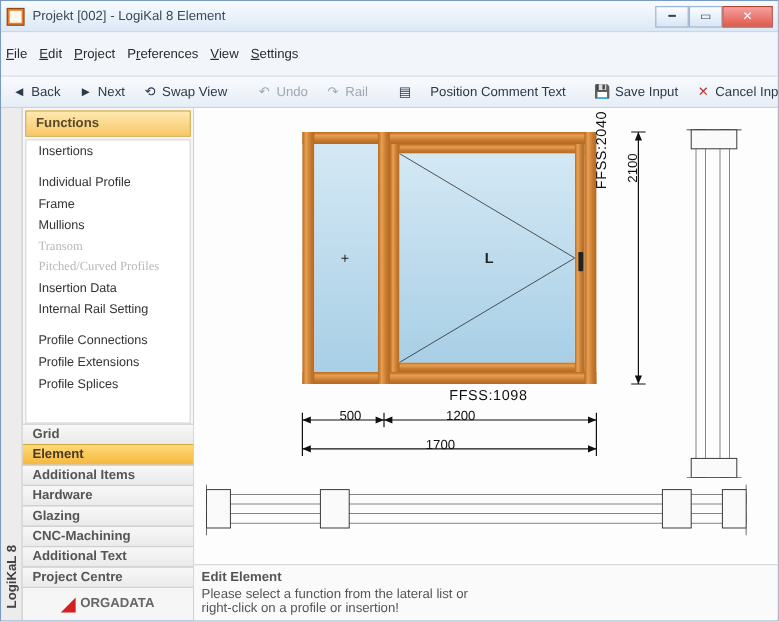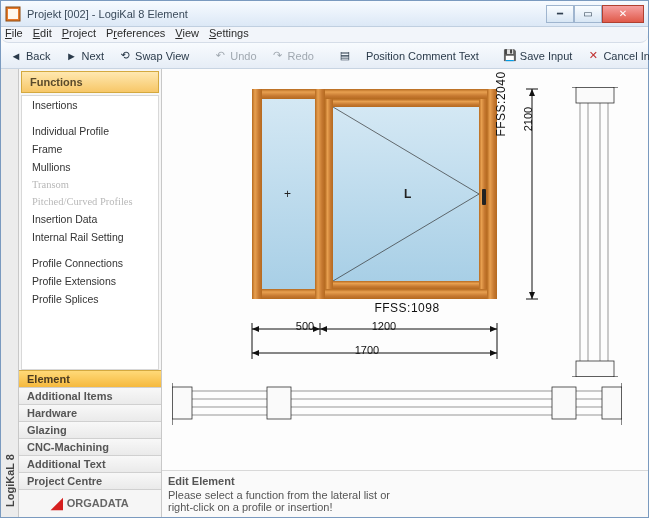--- a/index.html
+++ b/index.html
@@ -9,21 +9,21 @@
 
   
   .titlebar { height: 26px; background: linear-gradient(#f7fbff,#dce8f6); display: flex; align-items: center; padding: 0 4px; border-bottom: 1px solid #c0cfe0; }
   .titlebar .icon { width: 16px; height: 16px; margin-right: 6px; }
   .titlebar .title { flex: 1; color: #3a4a5a; }
   .titlebar .winbtns { display: flex; gap: 0; }
   .titlebar .winbtn { width: 28px; height: 18px; border: 1px solid #9fb5cf; background: linear-gradient(#fafdff,#d8e6f4); display:flex;align-items:center;justify-content:center; font-size:10px; color:#304050;}
   .titlebar .winbtn.close { background: linear-gradient(#f6a0a0,#e05a4a); border-color:#b04030; color:#fff; width: 42px;}
 
   
-  .menubar { height: 16px; background: #f2f5fa; display:flex; padding: 0 4px; border-bottom: 1px solid #d5dde8; gap: 10px; color:#2b2b2b;border-radius:10px;}
+  .menubar { height: 37px; background: #f2f5fa; display:flex; align-items:center; padding: 0 4px; border-bottom: 1px solid #d5dde8; gap: 10px; color:#2b2b2b;}
   .menubar span { cursor: default; }
   .menubar span u { text-decoration: underline; }
 
   
   .toolbar { height: 26px; background: linear-gradient(#f8fbfe,#e6edf6); display:flex; align-items:center; padding: 0 4px; border-bottom: 1px solid #c8d4e2; gap: 6px; font-size:10.5px; color:#2a3a4a;}
   .tbtn { display:flex; align-items:center; gap:3px; padding: 2px 4px; cursor:default; white-space:nowrap; }
   .tsep { width:1px; height:18px; background:#c8d4e2; margin: 0 2px;}
   .tico { width:14px; height:14px; display:inline-flex; align-items:center; justify-content:center; }
   .disabled { color: #a0a8b0; }
 
@@ -104,21 +104,21 @@
         <span class="tico">⟲</span>
         <span>Swap View</span>
       </div>
     <div class="tsep"></div>
     <div class="tbtn disabled">
         <span class="tico">↶</span>
         <span>Undo</span>
       </div>
     <div class="tbtn disabled">
         <span class="tico">↷</span>
-        <span>Redo</span>
+        <span>Rail</span>
       </div>
     <div class="tsep"></div>
     <div class="tbtn">
         <span class="tico">▤</span>
       </div>
     <div class="tbtn">
         <span>Position Comment Text</span>
       </div>
     <div class="tsep"></div>
     <div class="tbtn">
@@ -151,20 +151,21 @@
           <div class="func-item dis">Pitched/Curved Profiles</div>
           <div class="func-item">Insertion Data</div>
           <div class="func-item">Internal Rail Setting</div>
           <div class="func-item gap"></div>
           <div class="func-item">Profile Connections</div>
           <div class="func-item">Profile Extensions</div>
           <div class="func-item">Profile Splices</div>
           <div class="func-item gap"></div>
         </div>
       <div class="accordion" id="accordion">
+          <div class="acc-item">Grid</div>
           <div class="acc-item active">Element</div>
           <div class="acc-item">Additional Items</div>
           <div class="acc-item">Hardware</div>
           <div class="acc-item">Glazing</div>
           <div class="acc-item">CNC-Machining</div>
           <div class="acc-item">Additional Text</div>
           <div class="acc-item">Project Centre</div>
         </div>
       <div class="branding">
         <span class="tri">◢</span>
@@ -207,21 +208,21 @@
           <line x1="73" y1="4" x2="73" y2="16" stroke="#111"></line>
           <line x1="250" y1="4" x2="250" y2="40" stroke="#111"></line>
           <line x1="5" y1="34" x2="250" y2="34" stroke="#111"></line>
           <polygon points="5,10 12,7 12,13" fill="#111"></polygon>
             <polygon points="73,10 66,7 66,13" fill="#111"></polygon>
           <polygon points="73,10 80,7 80,13" fill="#111"></polygon>
             <polygon points="250,10 243,7 243,13" fill="#111"></polygon>
           <polygon points="5,34 12,31 12,37" fill="#111"></polygon>
             <polygon points="250,34 243,31 243,37" fill="#111"></polygon>
         </svg>
-        <div class="dim-text" style="left:123px;top:251px;width:40px;">500</div>
+        <div class="dim-text" style="left:110px;top:251px;width:40px;">500</div>
         <div class="dim-text" style="left:192px;top:251px;width:60px;">1200</div>
         <div class="dim-text" style="left:175px;top:275px;width:60px;">1700</div>
 
         <svg style="position:absolute;left:355px;top:18px;width:30px;height:216px;">
           <line x1="15" y1="2" x2="15" y2="212" stroke="#111"></line>
           <line x1="9" y1="2" x2="21" y2="2" stroke="#111"></line>
           <line x1="9" y1="212" x2="21" y2="212" stroke="#111"></line>
           <polygon points="15,2 12,9 18,9" fill="#111"></polygon>
             <polygon points="15,212 12,205 18,205" fill="#111"></polygon>
         </svg>

